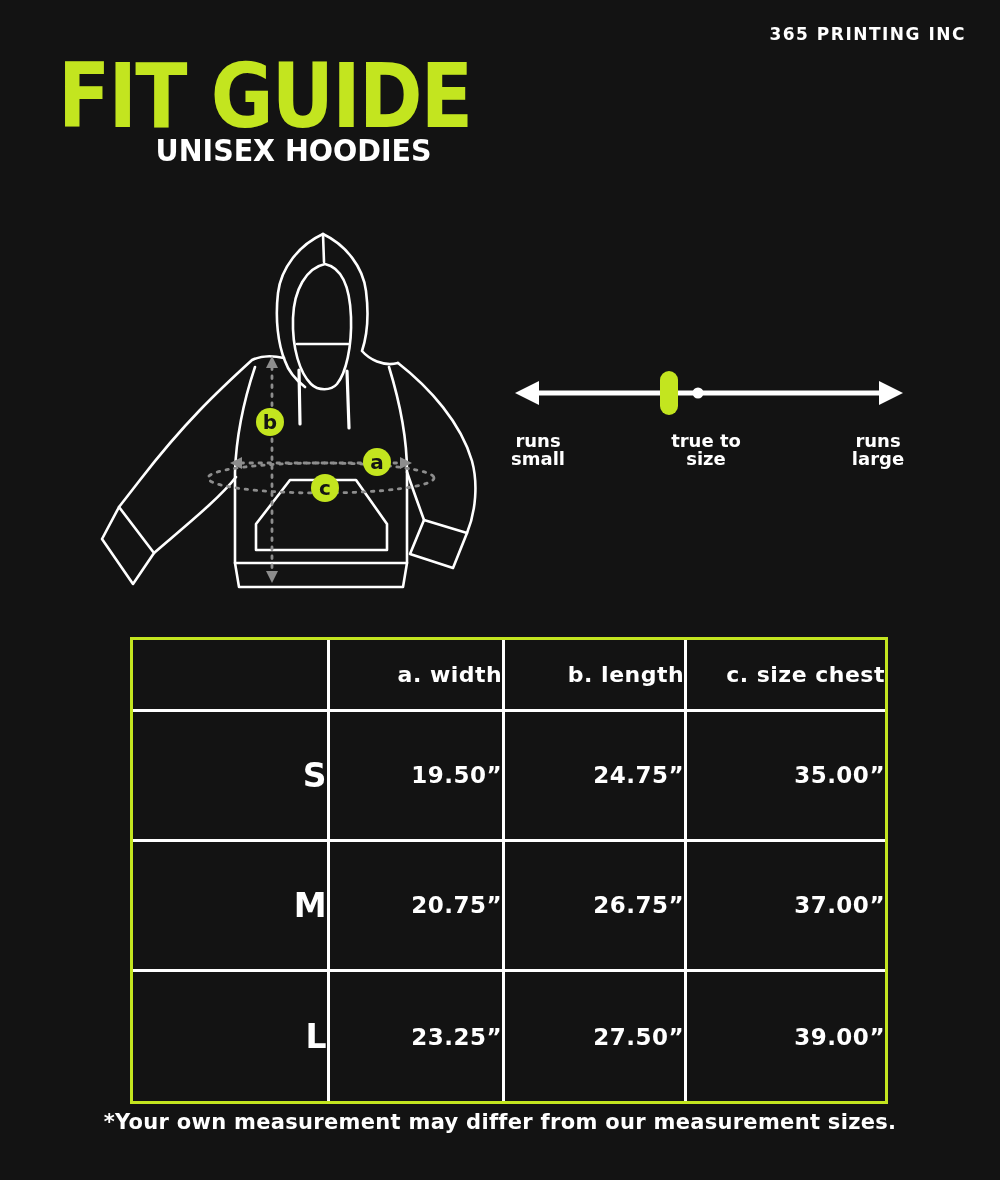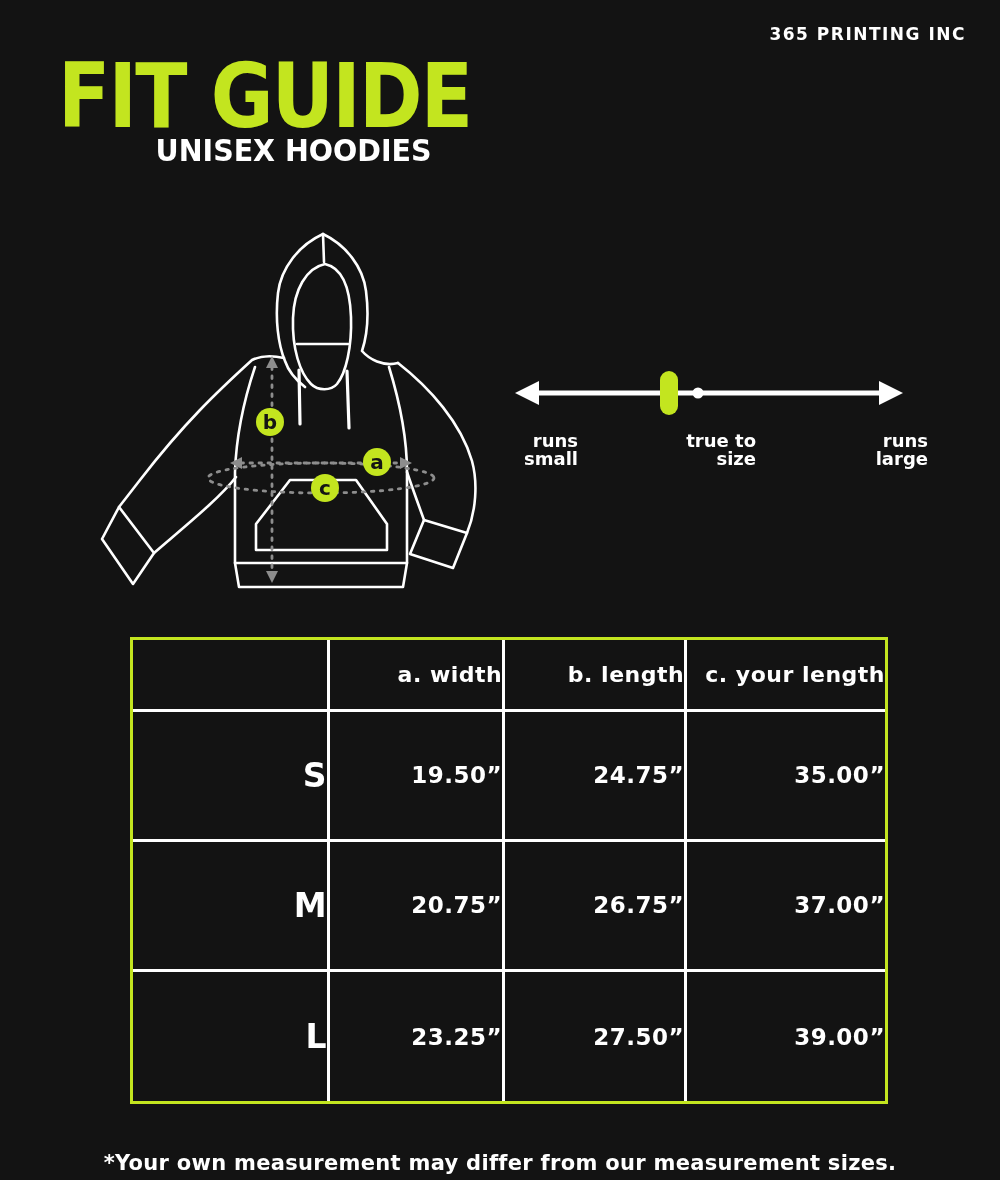--- a/index.html
+++ b/index.html
@@ -62,21 +62,21 @@
   .accent-fill { fill: var(--accent); }
   .marker-letter {
     fill: #141414;
     font-family: "DejaVu Sans", sans-serif;
     font-weight: bold;
     font-size: 20px;
     text-anchor: middle;
   }
   .scale-label {
     position: absolute;
-    text-align: right;
+    text-align: center;
     font-size: 18px;
     line-height: 18px;
     font-weight: bold;
     color: var(--text);
   }
   .lbl-small  { left: 498px; top: 432px; width: 80px; }
   .lbl-true   { left: 656px; top: 432px; width: 100px; }
   .lbl-large  { left: 828px; top: 432px; width: 100px; }
   .table-wrap {
     position: absolute;
@@ -107,21 +107,20 @@
   .footnote {
     position: absolute;
     left: 0;
     top: 1110px;
     width: 1000px;
     text-align: center;
     font-size: 21px;
     font-weight: bold;
     color: var(--text);
     letter-spacing: 0.3px;
-    margin-top: 41px;
   }
 </style>
 </head>
 <body>
 
 <div class="page">
 
   <div class="brand">365 PRINTING INC</div>
   <div class="title">FIT GUIDE</div>
   <div class="subtitle">UNISEX HOODIES</div>
@@ -206,21 +205,21 @@
         <col style="width:26%">
         <col style="width:23.3%">
         <col style="width:24.2%">
         <col style="width:26.5%">
       </colgroup>
       <thead>
         <tr>
           <th class="col-head"></th>
           <th class="col-head">a. width</th>
           <th class="col-head">b. length</th>
-          <th class="col-head">c. your length</th>
+          <th class="col-head">c. size chest</th>
         </tr>
       </thead>
       <tbody>
         <tr>
           <td class="size-cell">S</td>
           <td class="val-cell">19.50”</td>
           <td class="val-cell">24.75”</td>
           <td class="val-cell">35.00”</td>
         </tr>
         <tr>

